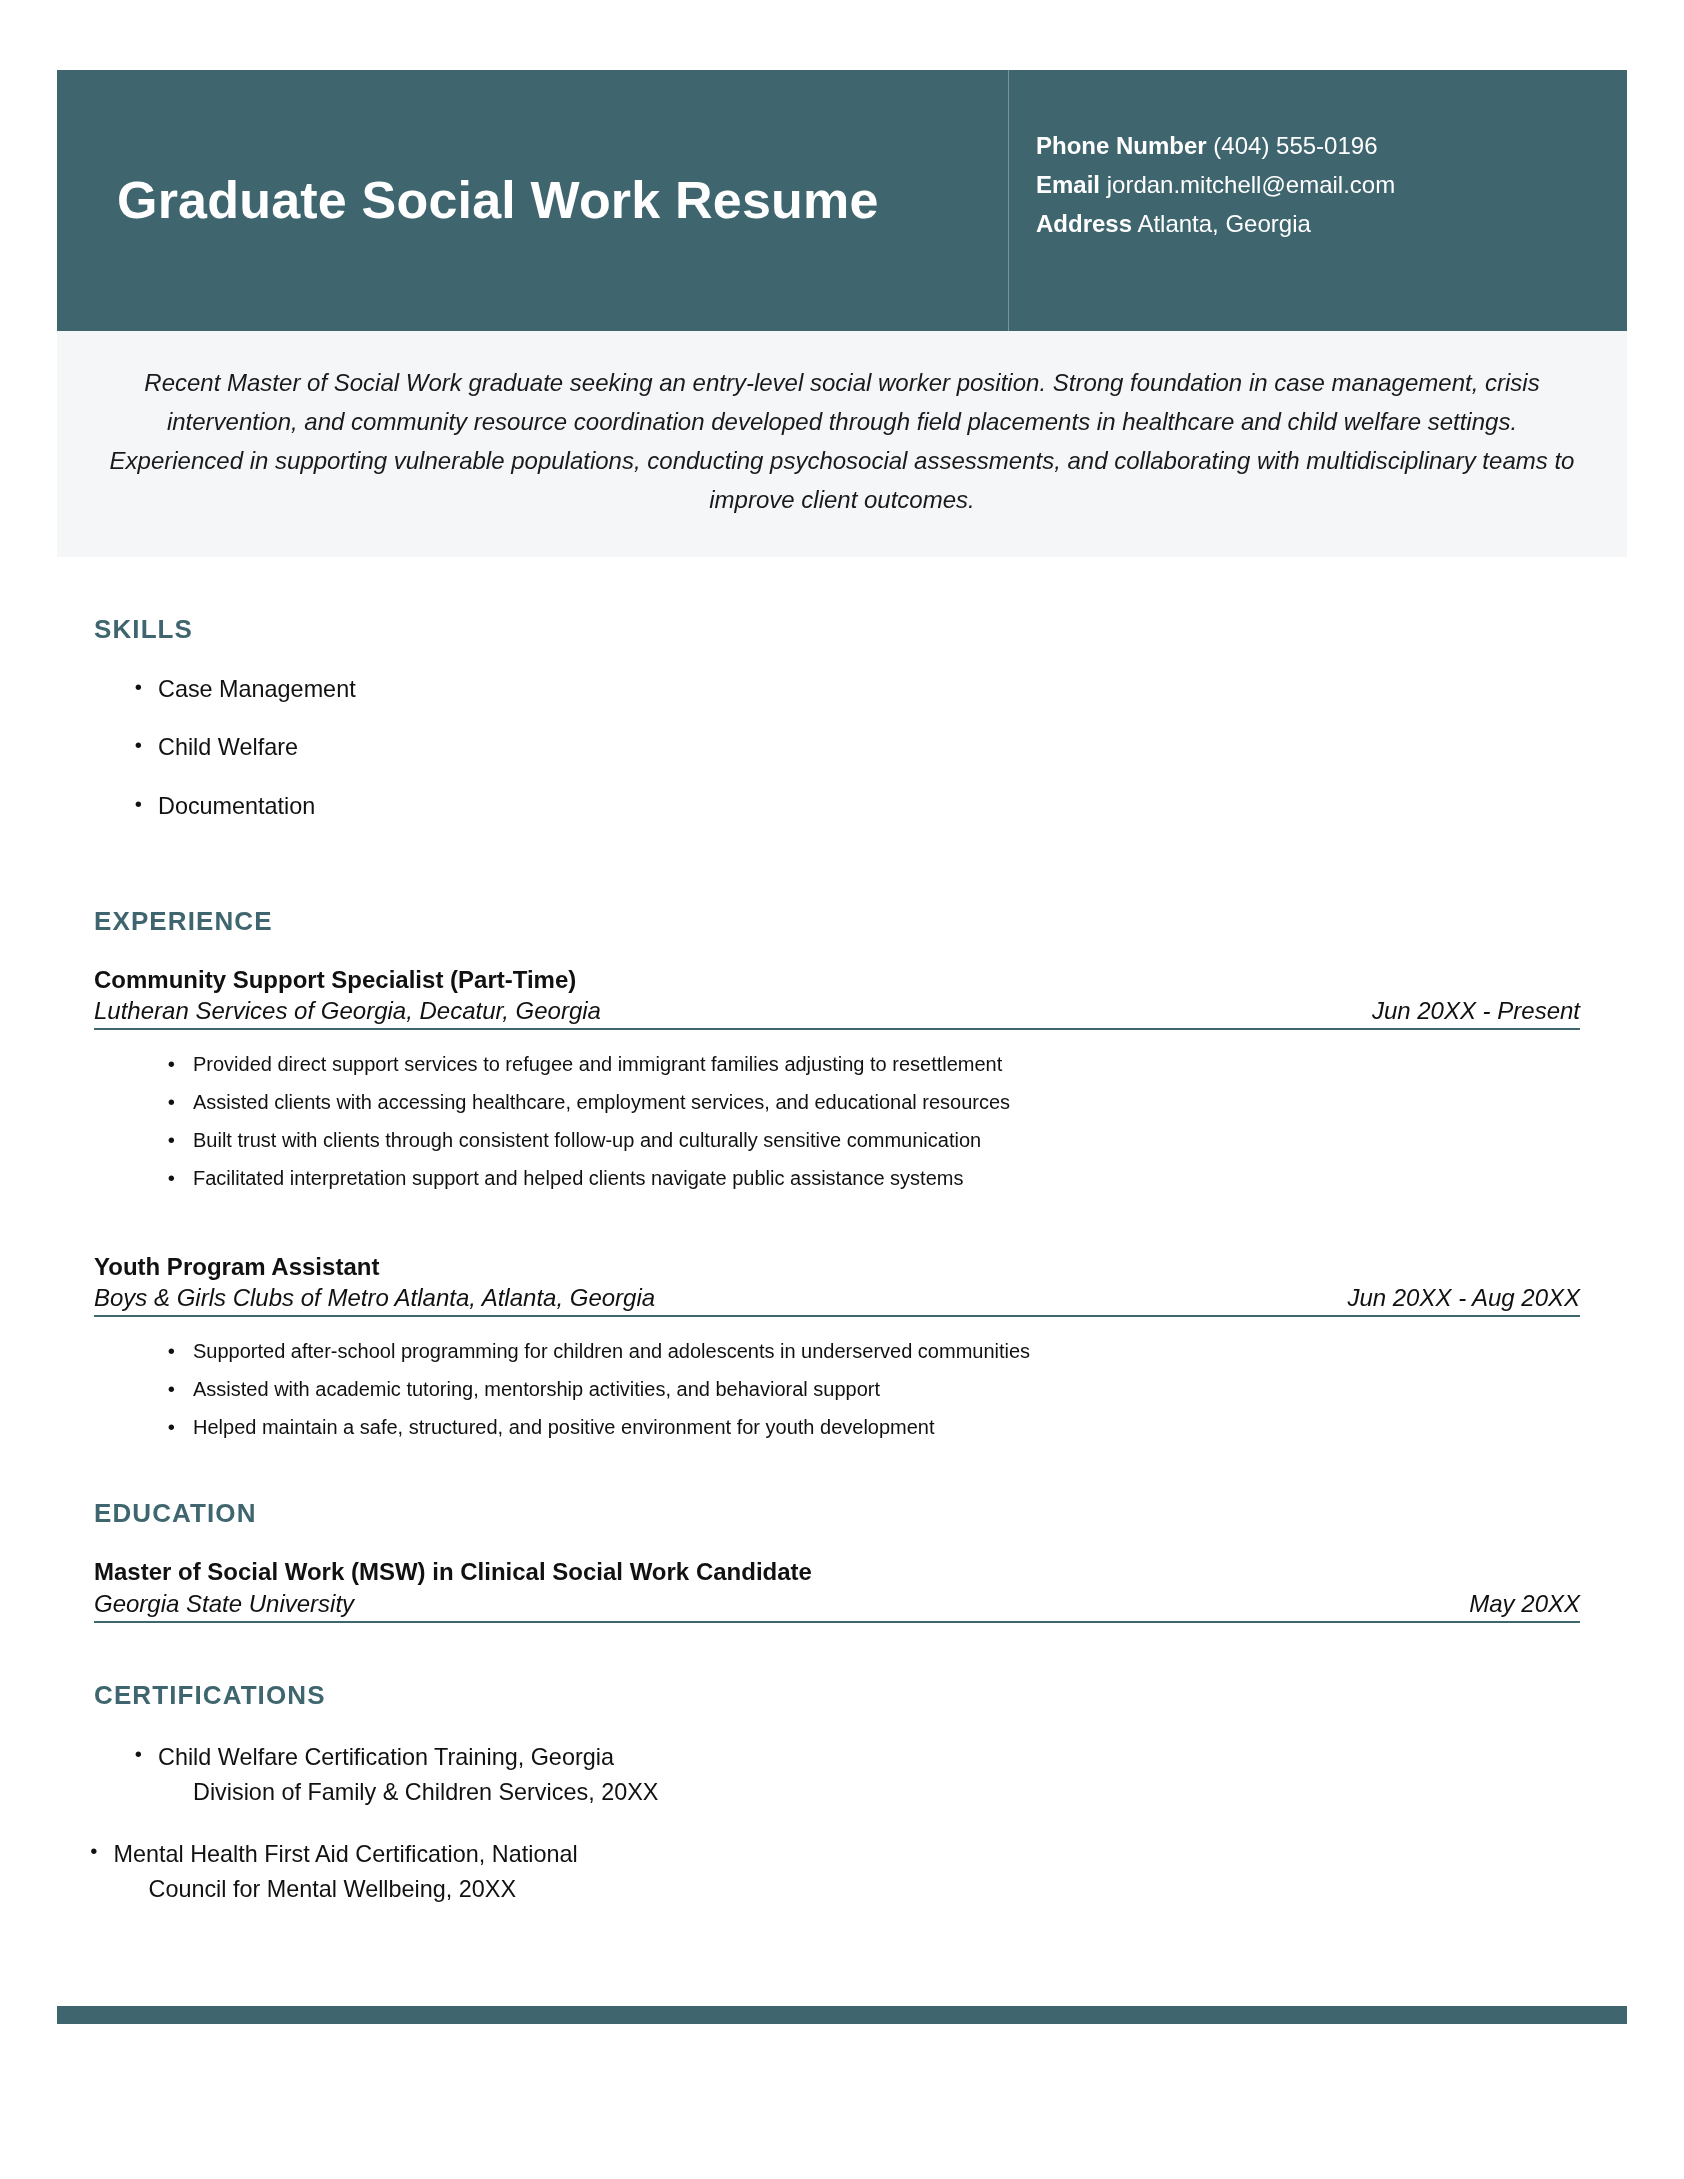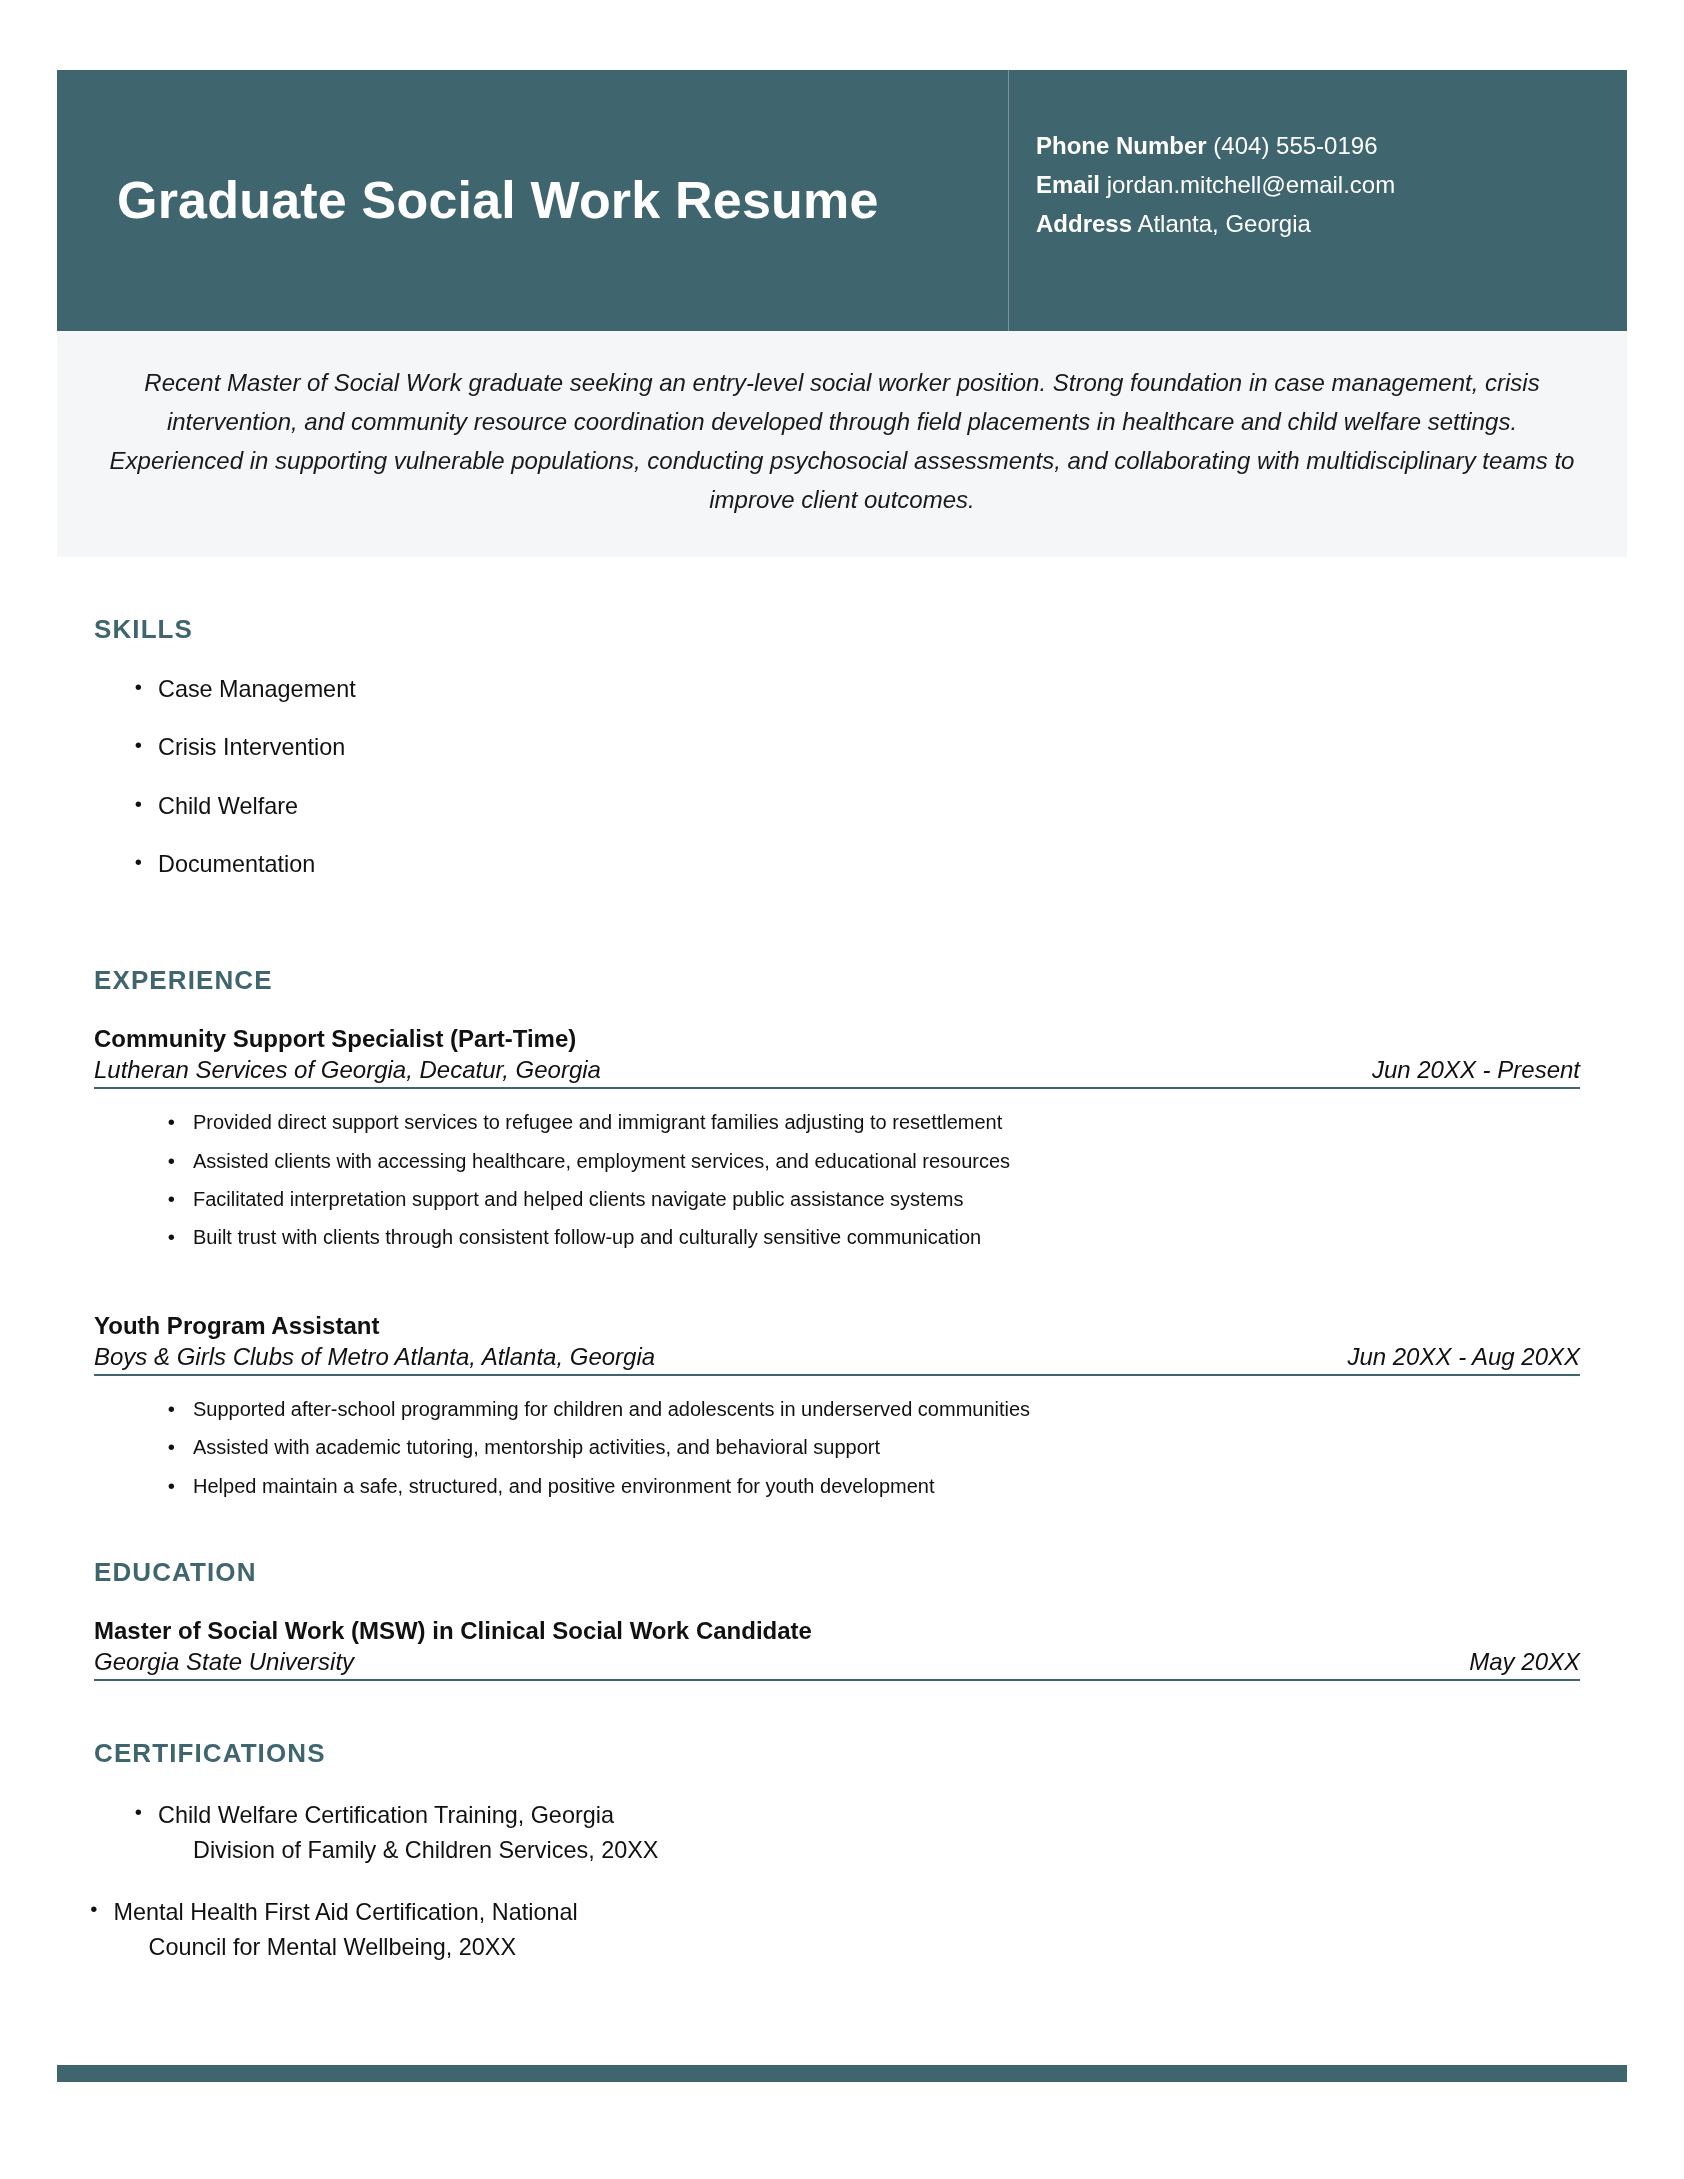--- a/index.html
+++ b/index.html
@@ -208,42 +208,41 @@
   </div>
 
   <div class="body">
 
     <div class="section">
       <div class="section-heading">SKILLS</div>
       <div class="two-col">
         <div class="col skills-col-left">
           <ul class="bullet-list">
             <li>Case Management</li>
-            <li>Crisis Intervention</li>
             <li>Child Welfare</li>
             <li>Documentation</li>
           </ul>
         </div>
       </div>
     </div>
 
     <div class="section">
       <div class="section-heading">EXPERIENCE</div>
 
       <div class="entry">
         <div class="entry-title">Community Support Specialist (Part-Time)</div>
         <div class="entry-meta">
           <span class="entry-org">Lutheran Services of Georgia, Decatur, Georgia</span>
           <span class="entry-date">Jun 20XX - Present</span>
         </div>
         <ul class="entry-bullets">
           <li>Provided direct support services to refugee and immigrant families adjusting to resettlement</li>
           <li>Assisted clients with accessing healthcare, employment services, and educational resources</li>
+          <li>Built trust with clients through consistent follow-up and culturally sensitive communication</li>
           <li>Facilitated interpretation support and helped clients navigate public assistance systems</li>
-          <li>Built trust with clients through consistent follow-up and culturally sensitive communication</li>
         </ul>
       </div>
 
       <div class="exp-gap"></div>
 
       <div class="entry">
         <div class="entry-title">Youth Program Assistant</div>
         <div class="entry-meta">
           <span class="entry-org">Boys &amp; Girls Clubs of Metro Atlanta, Atlanta, Georgia</span>
           <span class="entry-date">Jun 20XX - Aug 20XX</span>

